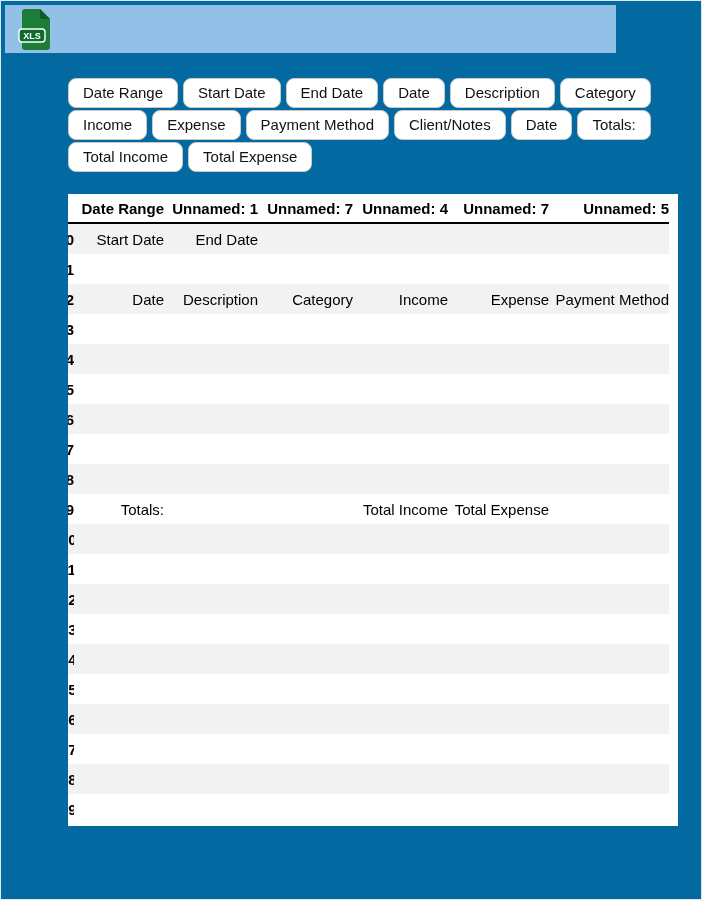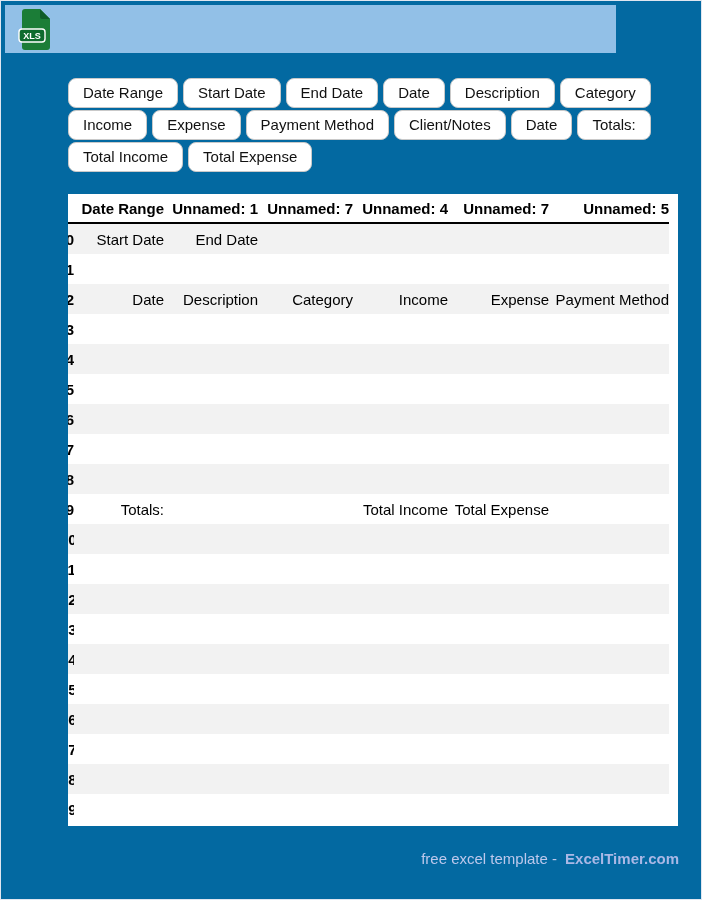--- a/index.html
+++ b/index.html
@@ -286,18 +286,14 @@
             <td></td>
             <td></td>
             <td></td>
             <td></td>
             <td></td>
           </tr>
         </tbody>
     </table>
   </div>
 
-  <div class="footer">
-    <span class="footer-text">free excel template -</span>
-    <a class="footer-brand" href="#">ExcelTimer.com</a>
-  </div>
 
 </div>
 
 </body></html>

